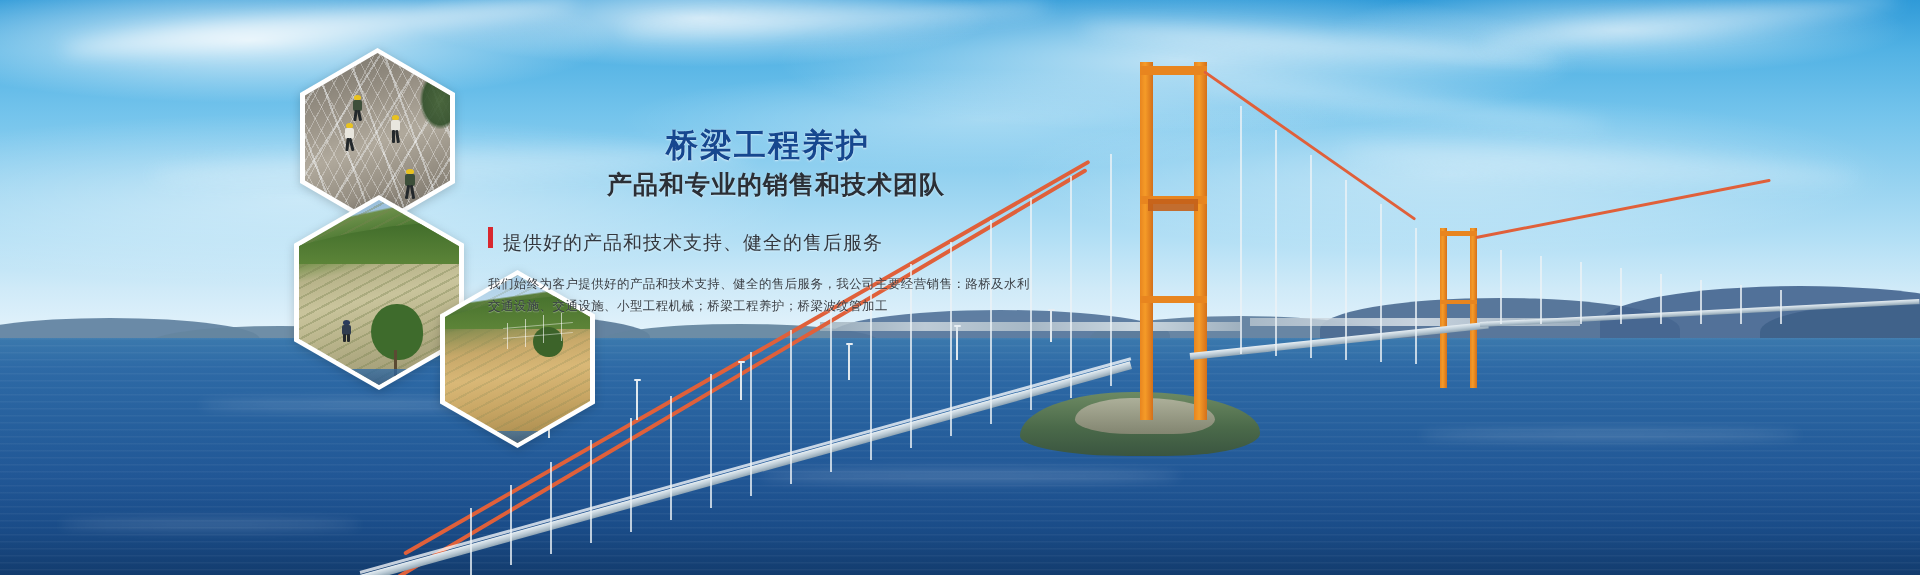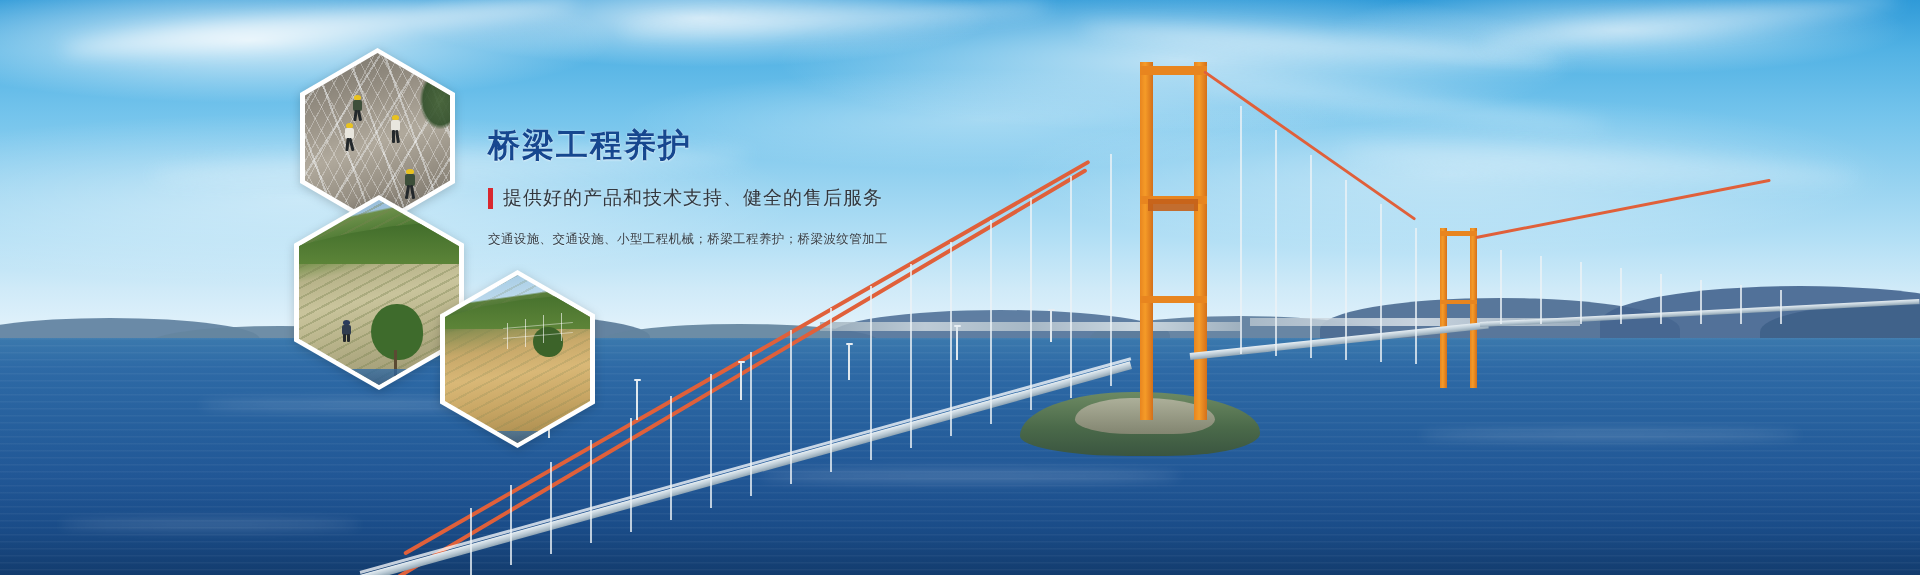--- a/index.html
+++ b/index.html
@@ -134,38 +134,39 @@
       linear-gradient(172deg,#9fc8e2 0%,#bad8ec 16%, #5a7f3c 17%, #46702f 24%,
                       #8a8f52 31%, #c8a96a 44%, #d9b877 58%, #c9a765 74%,
                       #b39455 88%, #9c8149 100%);
   }
   .fencepost{position:absolute;width:1px;background:rgba(255,255,255,.6);}
   .fencewire{position:absolute;height:1px;background:rgba(255,255,255,.45);}
 
   
   .textblock{position:absolute;left:488px;top:124px;width:560px;}
 
-  .h1row{display:flex;align-items:flex-end;white-space:nowrap;}
+  .h1row{display:flex;align-items:center;white-space:nowrap;flex-direction:column;}
   .h1a{
     font-size:32px;font-weight:bold;color:#16478f;letter-spacing:2px;
     text-shadow:0 1px 2px rgba(255,255,255,.55), 0 0 1px rgba(255,255,255,.7);
     font-family:"DejaVu Sans","Liberation Sans",sans-serif;
   }
   .h1b{
     font-size:25px;font-weight:bold;color:#2b2f36;letter-spacing:1px;margin-left:16px;
     text-shadow:0 1px 2px rgba(255,255,255,.45);
     font-family:"DejaVu Sans","Liberation Sans",sans-serif;
   }
 
   .subrow{display:flex;align-items:center;margin-top:17px;}
   .redbar{width:5px;height:21px;background:#d8282f;margin-right:10px;flex:0 0 auto;}
   .sub{
     font-size:19px;color:#33383f;letter-spacing:1px;white-space:nowrap;
     text-shadow:0 1px 2px rgba(255,255,255,.40);
     font-family:"DejaVu Sans","Liberation Sans",sans-serif;
+    margin-top:12px;
   }
 
   .body{margin-top:17px;}
   .bodyline{
     font-size:12.5px;color:#3a4047;line-height:22px;letter-spacing:.4px;white-space:nowrap;
     text-shadow:0 1px 1px rgba(255,255,255,.35);
     font-family:"DejaVu Sans","Liberation Sans",sans-serif;
   }
 </style>
 </head>
@@ -362,26 +363,28 @@
         <div style="position:absolute;left:0;bottom:0;width:100%;height:12px;
                     background:linear-gradient(180deg,#2d68a4,#1d5190);opacity:.7;"></div>
       </div>
     </div>
   </div>
 
   <div class="textblock">
 
     <div class="h1row">
       <span class="h1a">桥梁工程养护</span>
+      <span class="h1b">产品和专业的销售和技术团队</span>
     </div>
 
     <div class="subrow">
       <span class="redbar"></span>
       <span class="sub">提供好的产品和技术支持、健全的售后服务</span>
     </div>
 
     <div class="body">
+      <div class="bodyline">我们始终为客户提供好的产品和技术支持、健全的售后服务，我公司主要经营销售：路桥及水利</div>
       <div class="bodyline">交通设施、交通设施、小型工程机械；桥梁工程养护；桥梁波纹管加工</div>
     </div>
 
   </div>
 
 </div>
 
 </body></html>

